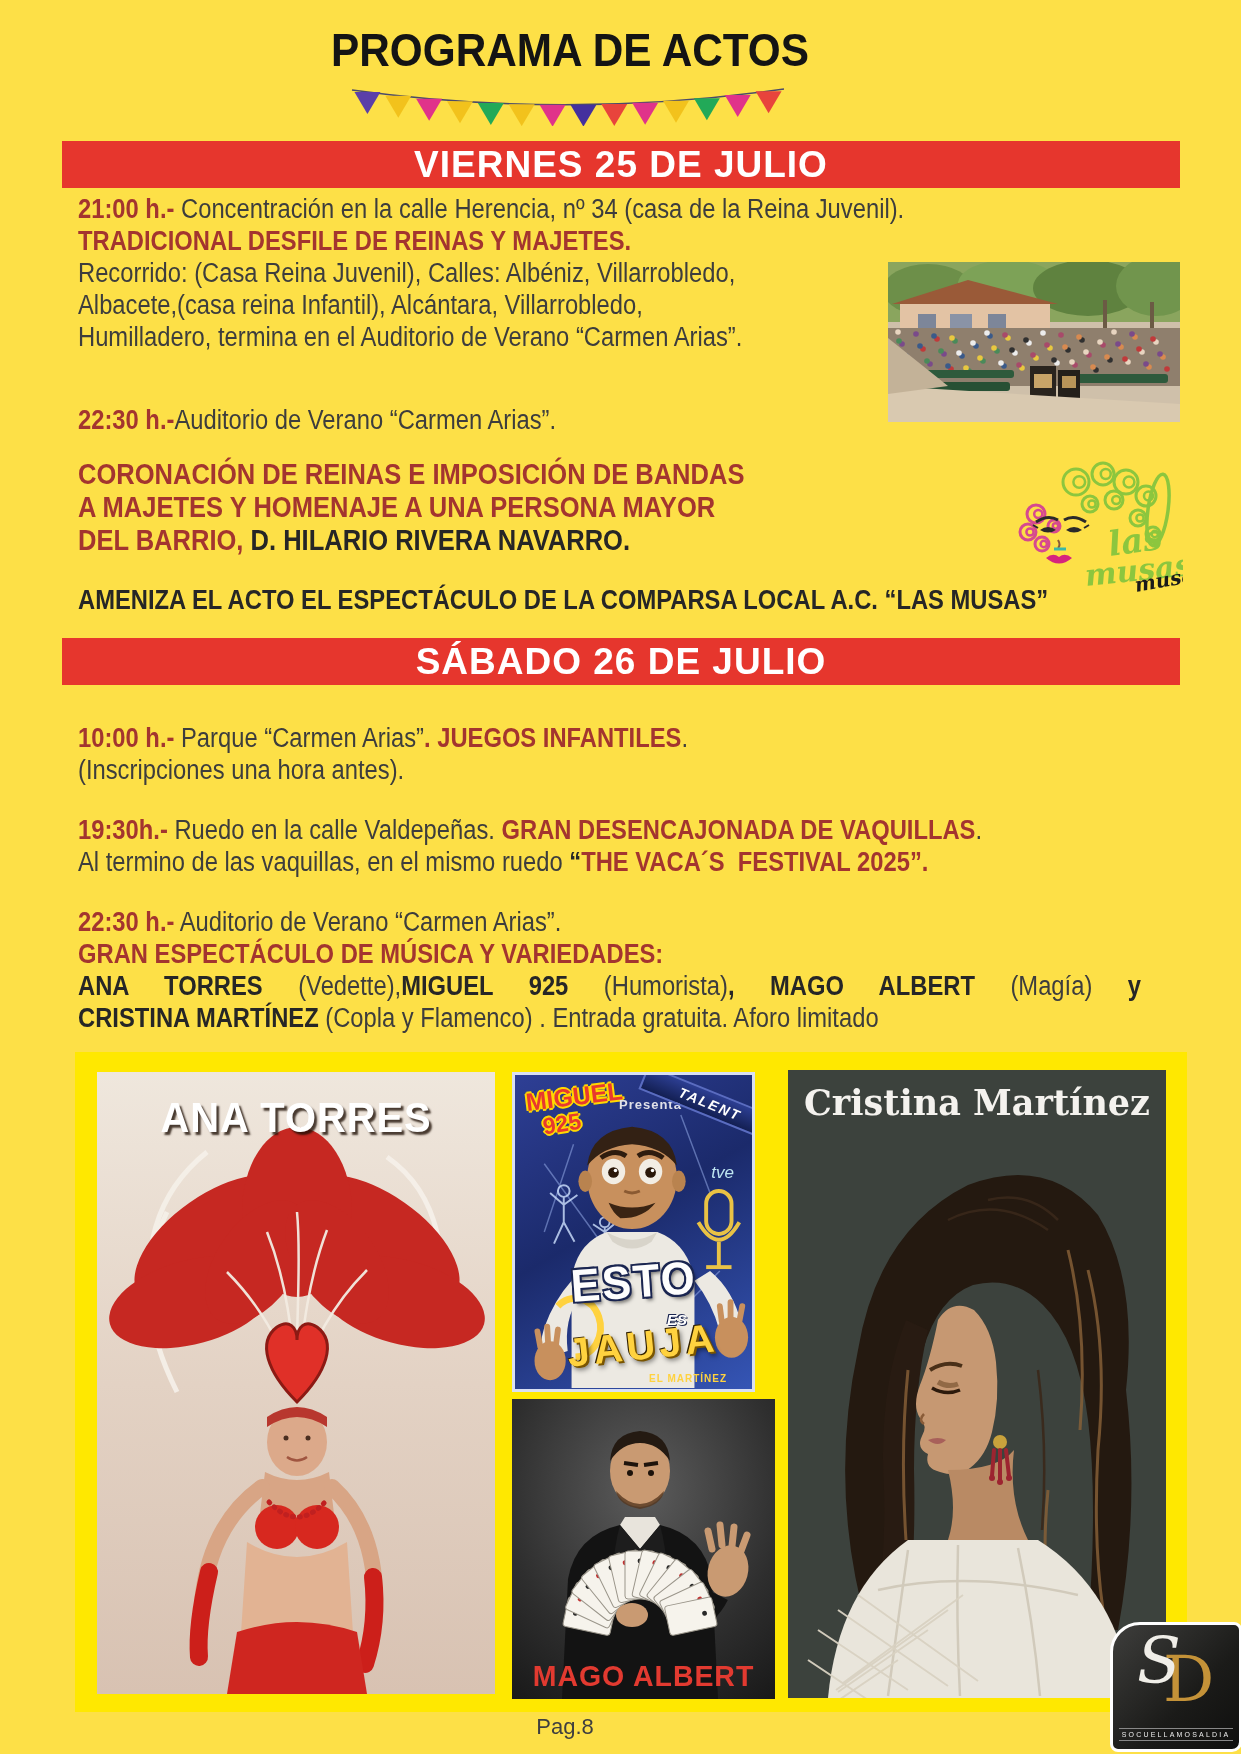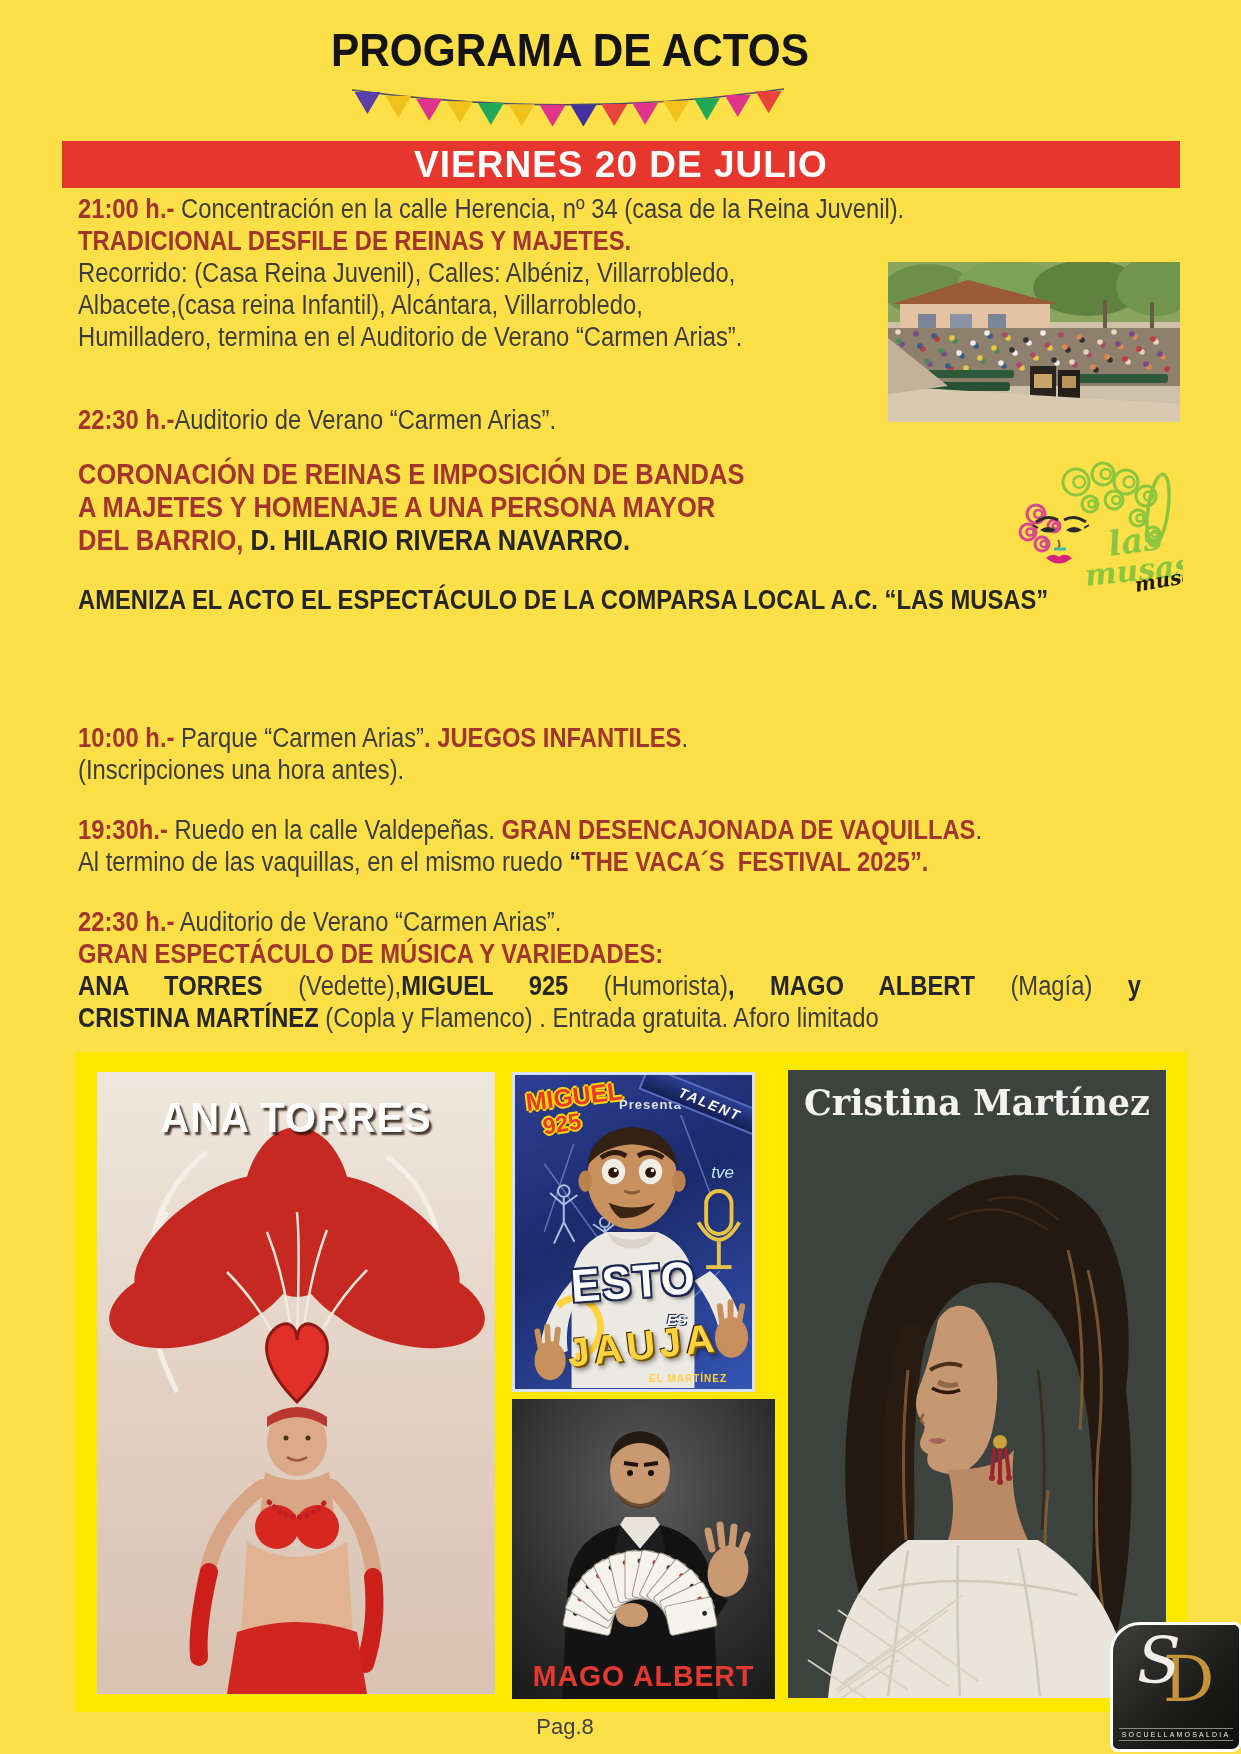--- a/index.html
+++ b/index.html
@@ -109,21 +109,21 @@
       <polygon points="220.42857142857142,18.636479591836736 246.42857142857142,18.636479591836736 233.42857142857142,40.63647959183673" fill="#44309e"></polygon>
       <polygon points="251.28571428571428,17.94260204081633 277.2857142857143,17.94260204081633 264.2857142857143,39.942602040816325" fill="#e8443c"></polygon>
       <polygon points="282.14285714285717,16.62627551020408 308.14285714285717,16.62627551020408 295.14285714285717,38.62627551020408" fill="#e0338a"></polygon>
       <polygon points="313,14.6875 339,14.6875 326,36.6875" fill="#f2c21c"></polygon>
       <polygon points="343.85714285714283,12.126275510204081 369.85714285714283,12.126275510204081 356.85714285714283,34.12627551020408" fill="#22a958"></polygon>
       <polygon points="374.7142857142857,8.942602040816325 400.7142857142857,8.942602040816325 387.7142857142857,30.942602040816325" fill="#e0338a"></polygon>
       <polygon points="405.57142857142856,5.136479591836734 431.57142857142856,5.136479591836734 418.57142857142856,27.136479591836732" fill="#e8443c"></polygon>
     </svg>
 
   <div class="banner" style="top:141px">
-    <span>VIERNES 20 DE JULIO</span>
+    <span>VIERNES 25 DE JULIO</span>
   </div>
 
   <div class="tb" style="top:193px">
     <div class="line"><span class="b red">21:00 h.-</span><span> Concentración en la calle Herencia, nº 34 (casa de la Reina Juvenil).</span></div>
     <div class="line b red">TRADICIONAL DESFILE DE REINAS Y MAJETES.</div>
     <div class="line">Recorrido: (Casa Reina Juvenil), Calles: Albéniz, Villarrobledo,</div>
     <div class="line">Albacete,(casa reina Infantil), Alcántara, Villarrobledo,</div>
     <div class="line">Humilladero, termina en el Auditorio de Verano “Carmen Arias”.</div>
   </div>
 
@@ -287,20 +287,23 @@
       <text x="112" y="104" font-family="DejaVu Serif, serif" font-style="italic" font-weight="bold" font-size="34" fill="#8cc63e" transform="rotate(-8 112 104)">las</text>
       <text x="88" y="134" font-family="DejaVu Serif, serif" font-style="italic" font-weight="bold" font-size="30" fill="#8cc63e" transform="rotate(-6 88 134)">musas</text>
       <text x="138" y="140" font-family="DejaVu Serif, serif" font-style="italic" font-weight="bold" font-size="20" fill="#1a1a1a" transform="rotate(-10 138 140)">musas</text>
     </svg>
   </figure>
 
   <div class="tb" style="top:584px">
     <div class="line b dark">AMENIZA EL ACTO EL ESPECTÁCULO DE LA COMPARSA LOCAL A.C. “LAS MUSAS”</div>
   </div>
 
+  <div class="banner" style="top:638px">
+    <span>SÁBADO 26 DE JULIO</span>
+  </div>
 
   <div class="tb" style="top:722px">
     <div class="line"><span class="b red">10:00 h.-</span><span> Parque “Carmen Arias”</span><span class="b red">. JUEGOS INFANTILES</span><span>.</span></div>
     <div class="line">(Inscripciones una hora antes).</div>
   </div>
 
   <div class="tb" style="top:814px">
     <div class="line"><span class="b red">19:30h.-</span><span> Ruedo en la calle Valdepeñas. </span><span class="b red">GRAN DESENCAJONADA DE VAQUILLAS</span><span>.</span></div>
     <div class="line"><span>Al termino de las vaquillas, en el mismo ruedo </span><span class="b dark">“</span><span class="b red">THE VACA´S&nbsp; FESTIVAL 2025”.</span></div>
   </div>

